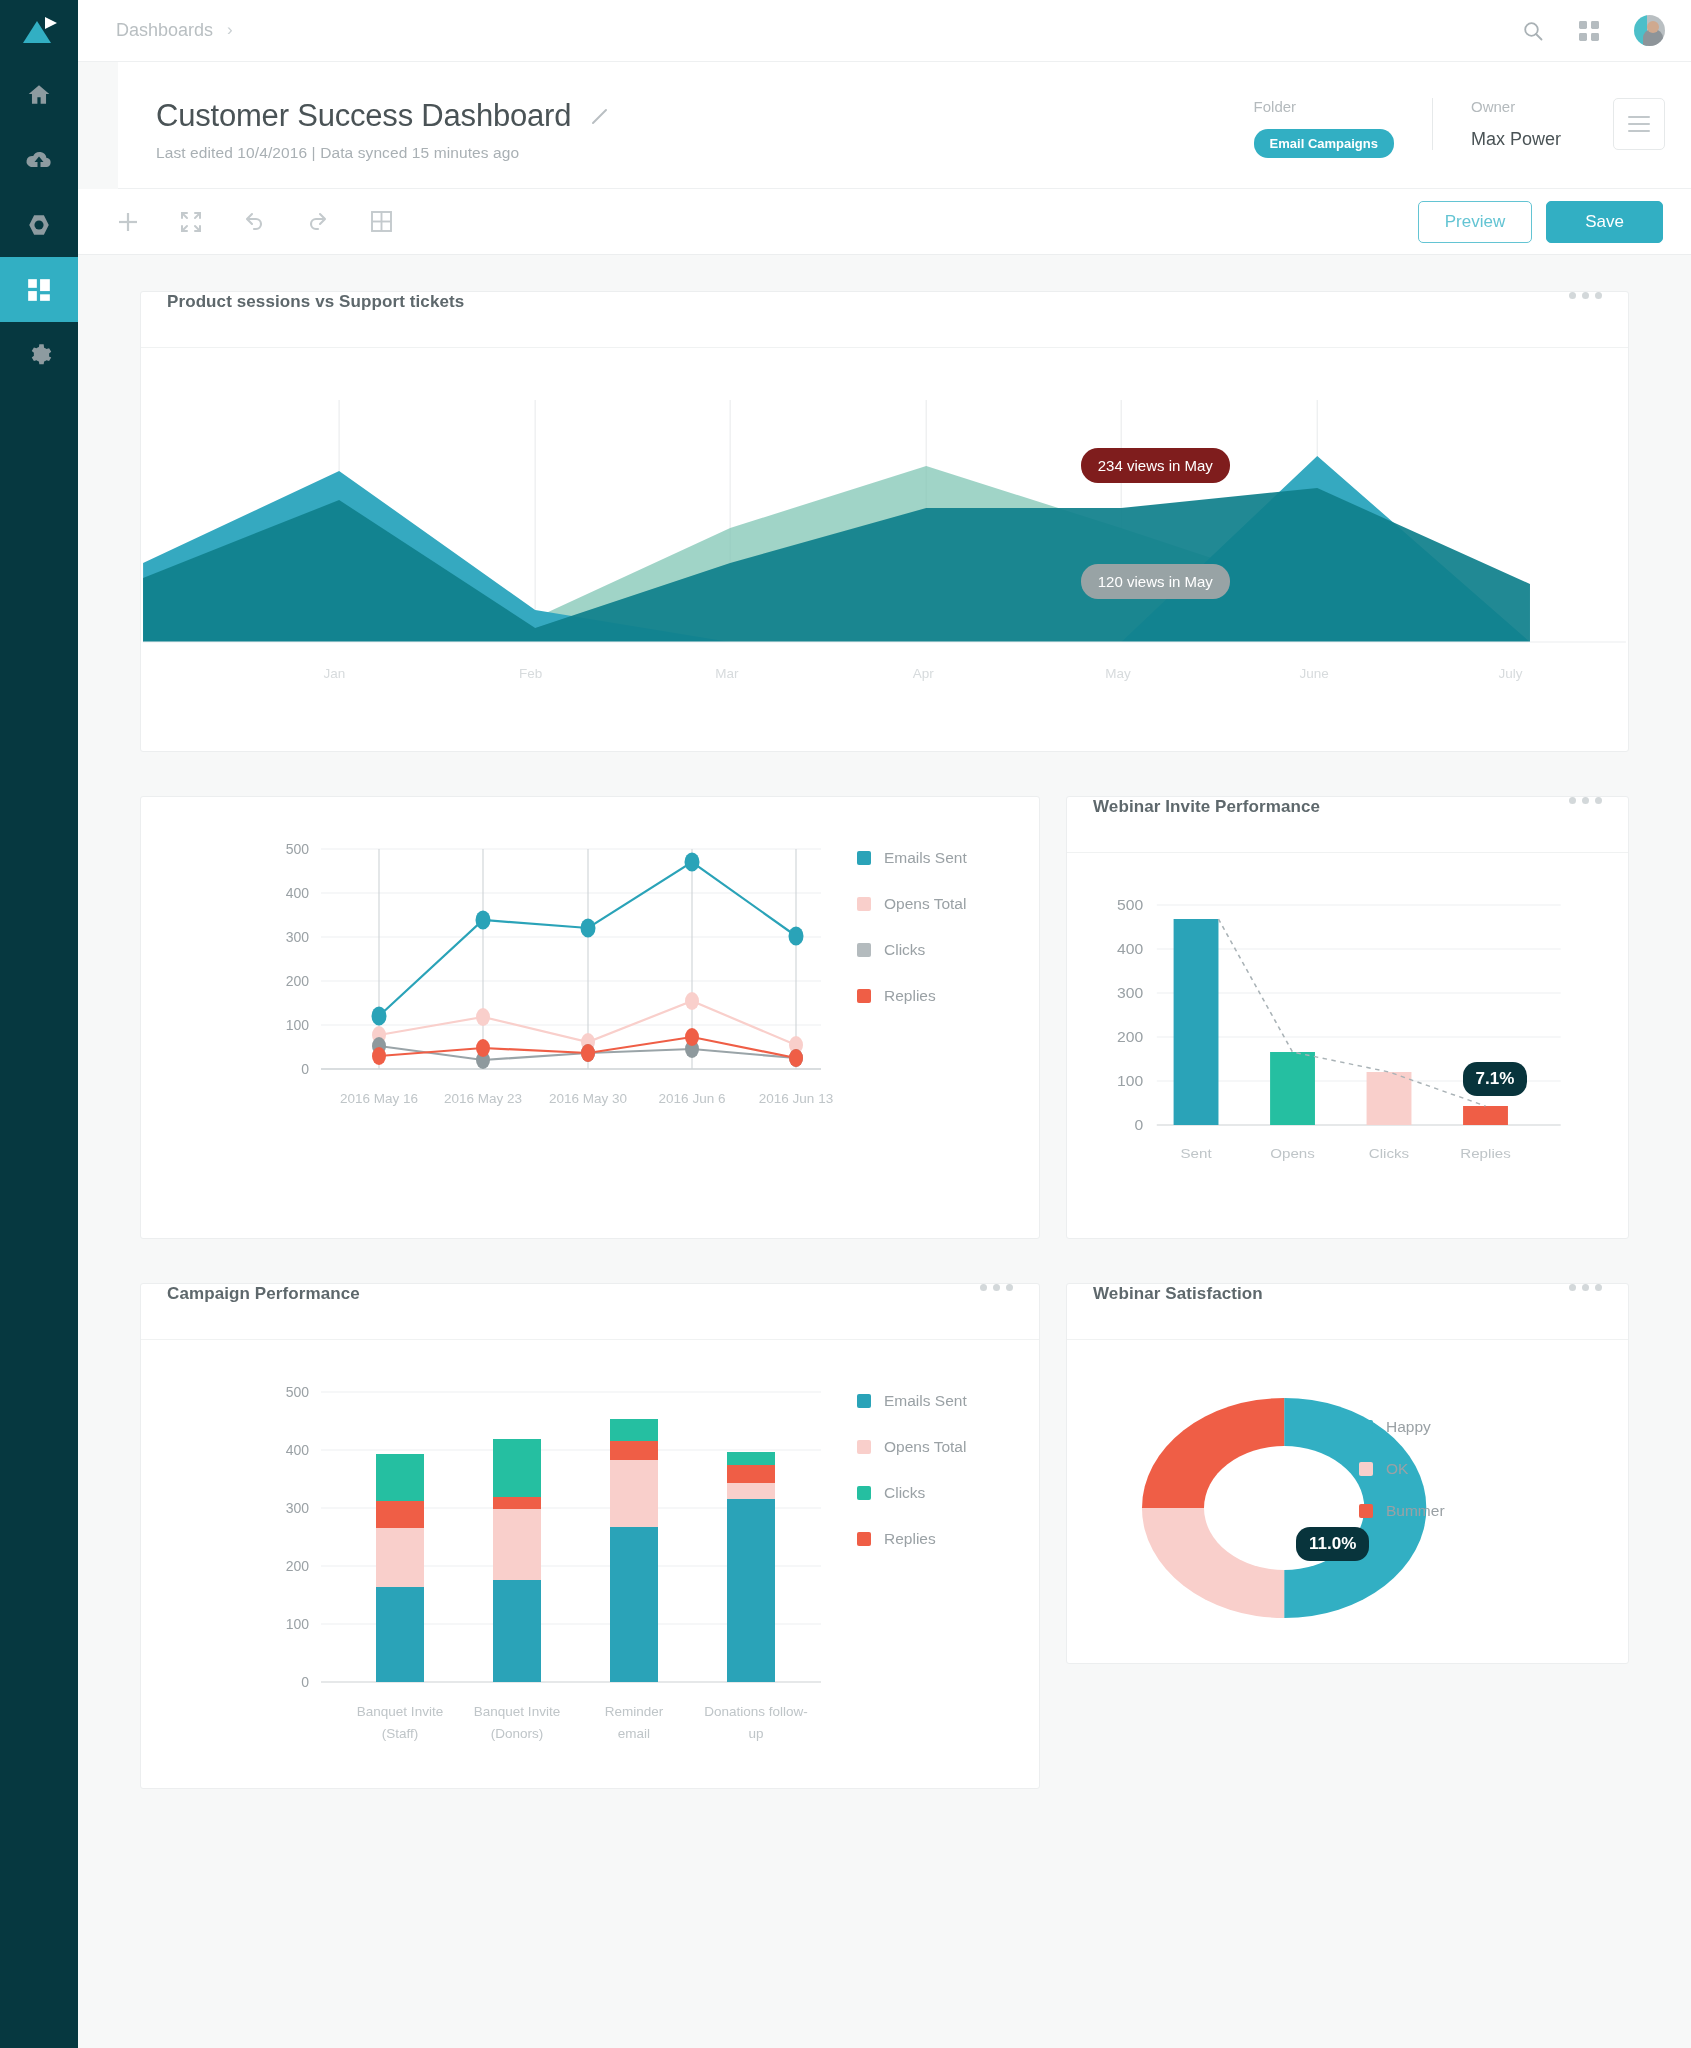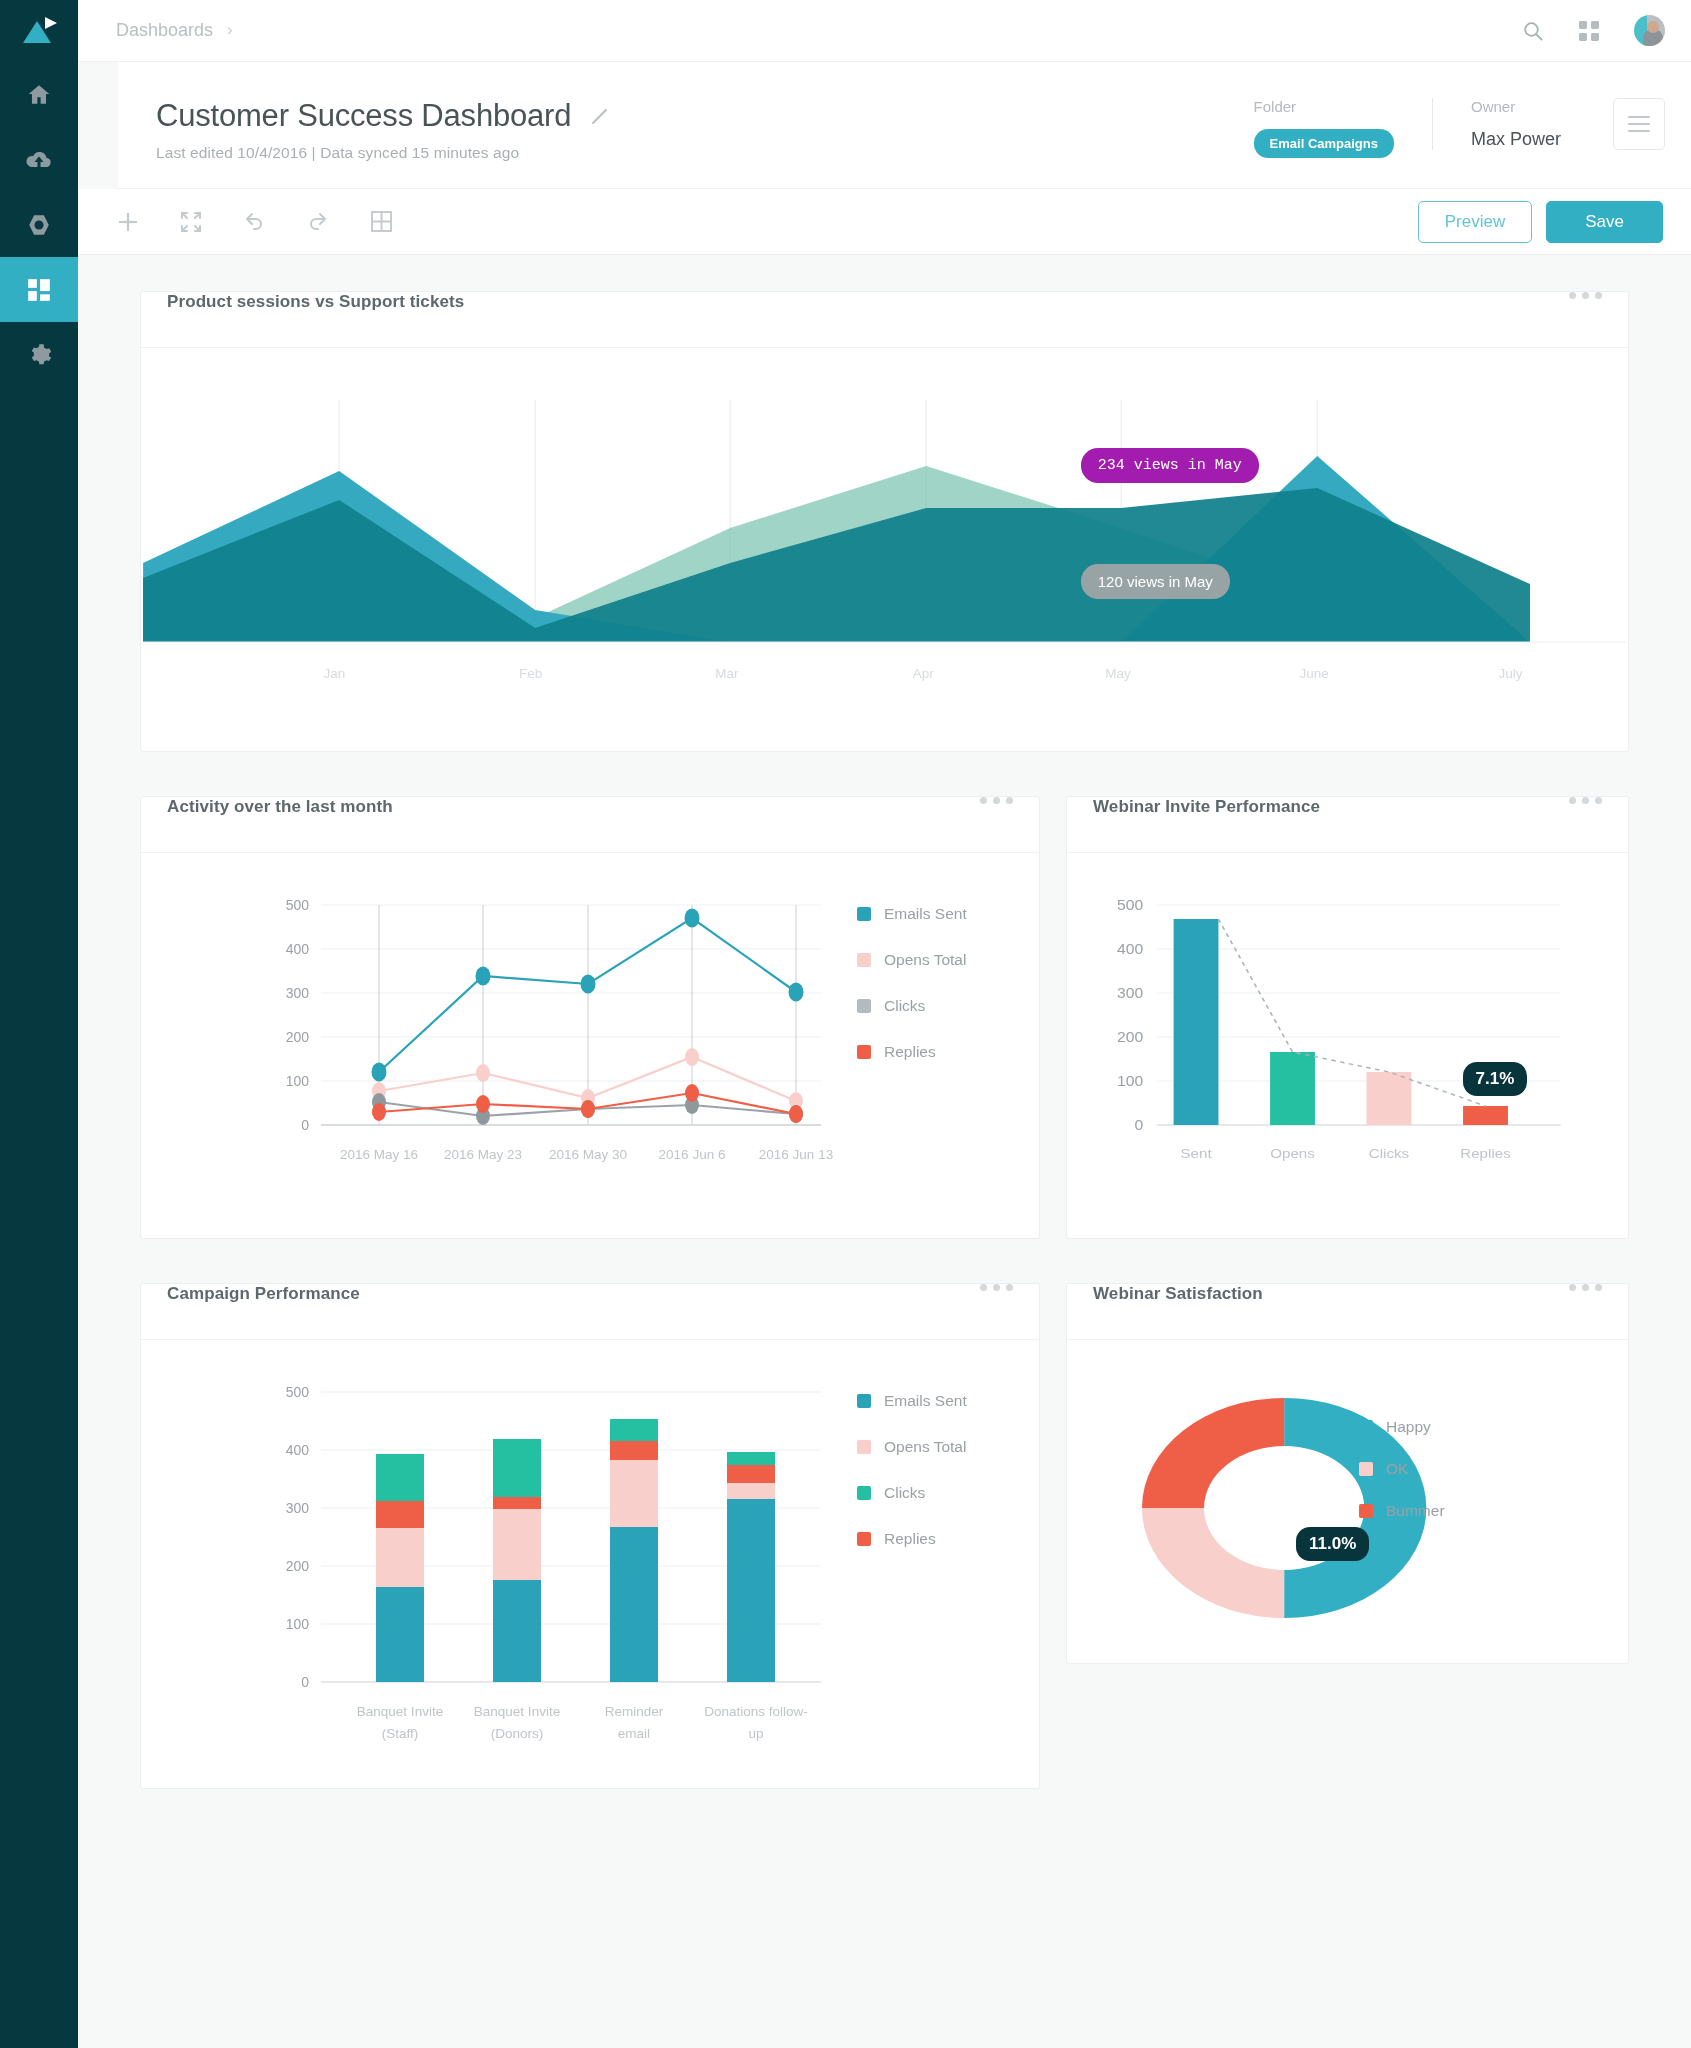--- a/index.html
+++ b/index.html
@@ -119,21 +119,21 @@
   .tick-label { font-size:14px; fill:#9aa1a5; font-family:"Liberation Sans", sans-serif; }
   .legend { display:flex; flex-direction:column; gap:28px; }
   .legend-item { display:flex; align-items:center; gap:13px; cursor:pointer; }
   .legend-swatch { width:14px; height:14px; border-radius:2px; display:block; }
   .legend-text { font-size:15.5px; color:#9aa1a5; }
 
   .tooltip {
     position:absolute; color:#fff; font-size:15px; padding:9px 17px;
     border-radius:17px; white-space:nowrap;
   }
-  .tooltip.dark { background:#a21caf;font-family:Liberation Mono, monospace; }
+  .tooltip.dark { background:#7f1d1d; }
   .tooltip.grey { background:#98a3a5; }
 
   .badge-pill {
     position:absolute; background:#08343c; color:#fff; font-size:17px; font-weight:bold;
     padding:7px 13px; border-radius:14px; white-space:nowrap;
   }
 </style>
 </head>
 <body>
 
@@ -325,28 +325,20 @@
           </div>
 
           <div class="tooltip dark" style="left:63.2%;top:100px;">234 views in May</div>
           <div class="tooltip grey" style="left:63.2%;top:216px;">120 views in May</div>
         </div>
       </div>
 
       <div class="row">
 
         <div class="card col-left">
-          <div class="card-head">
-            <div class="card-title">Activity over the last month</div>
-            <div class="dots">
-              <i></i>
-                <i></i>
-                <i></i>
-            </div>
-          </div>
           <div class="chart-body" style="height:385px;">
             <svg width="898" height="385" viewBox="0 0 898 385">
 
               <g>
                 <text class="tick-label" x="168" y="57" text-anchor="end">500</text>
                 <text class="tick-label" x="168" y="101" text-anchor="end">400</text>
                 <text class="tick-label" x="168" y="145" text-anchor="end">300</text>
                 <text class="tick-label" x="168" y="189" text-anchor="end">200</text>
                 <text class="tick-label" x="168" y="233" text-anchor="end">100</text>
                 <text class="tick-label" x="168" y="277" text-anchor="end">0</text>

